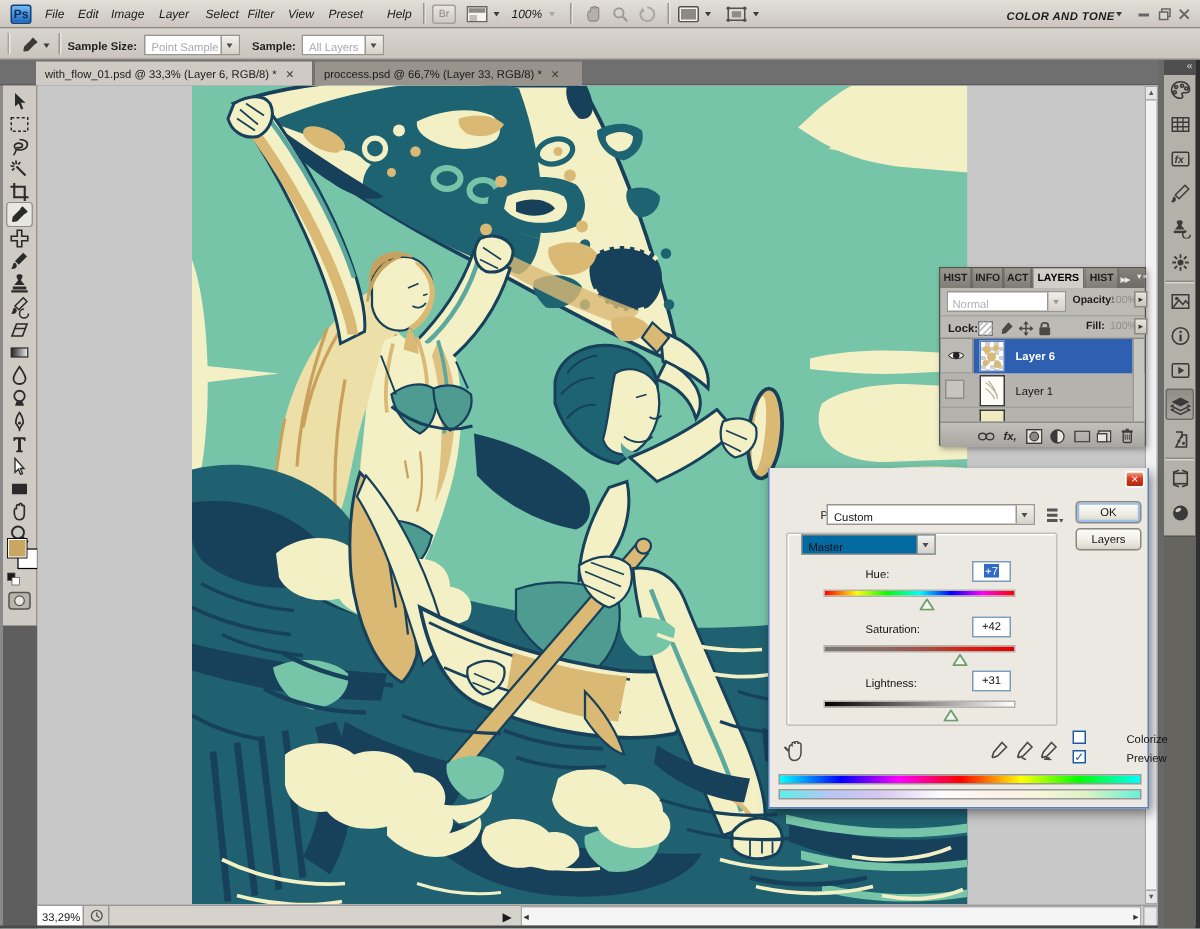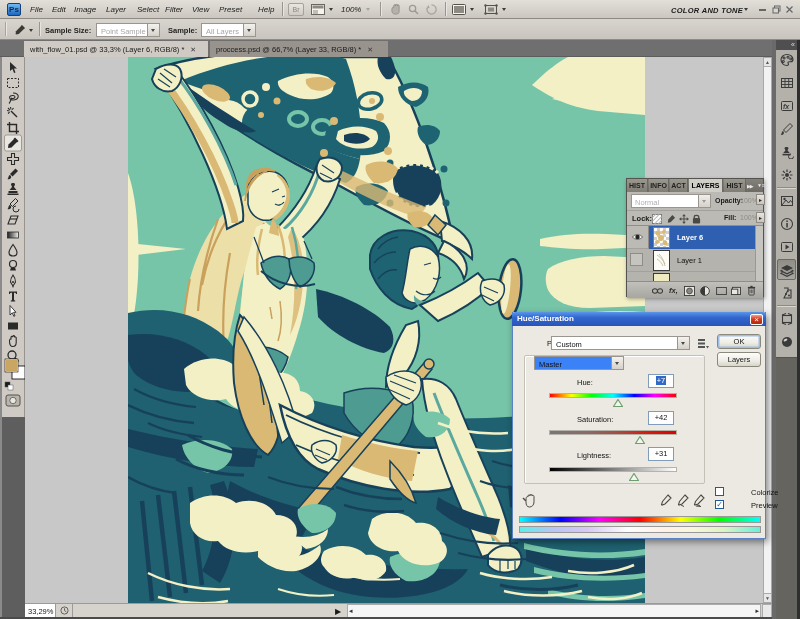--- a/index.html
+++ b/index.html
@@ -560,34 +560,33 @@
       <svg class="abs" style="left:120px;top:3px" width="9" height="11" viewBox="0 0 10 12">
           <rect x="2" y="3" width="6" height="8" rx="1" fill="#b8b6b0" stroke="#3a3a3a"></rect>
           <rect x="1" y="2" width="8" height="1.6" fill="#3a3a3a"></rect>
           <rect x="3.8" y="0.8" width="2.4" height="1.4" fill="#3a3a3a"></rect>
           <path d="M3.5 5 L3.5 9 M5 5 L5 9 M6.5 5 L6.5 9" stroke="#3a3a3a" stroke-width="0.7"></path>
         </svg>
     </div>
   </div>
 
   <div class="abs" id="dialog">
-    <div id="dlgtitle">Hue/Saturation</div>
     <div style="position:absolute;right:2px;top:2px;width:13px;height:11px;background:linear-gradient(#F2A088,#D43A1E 45%,#B02A10);border:1px solid #fff;border-radius:2px;color:#fff;font-size:8px;line-height:9px;text-align:center;">×</div>
     <span class="dlbl" style="left:10px;top:27px;">Preset:</span>
     <div class="combo" style="left:38px;top:24px;width:139px;background:#fff;color:#111;">Custom<div class="cbtn"></div></div>
     <svg class="abs" style="left:184px;top:26px" width="12" height="12" viewBox="0 0 12 12">
         <rect x="1" y="1" width="7" height="2" fill="#555"></rect>
         <rect x="1" y="4.5" width="7" height="2" fill="#555"></rect>
         <rect x="1" y="8" width="7" height="2" fill="#555"></rect>
         <path d="M9 8 L12 8 L10.5 10.5 Z" fill="#555"></path>
       </svg>
     <div class="xpbtn" style="left:204px;top:22px;box-shadow:inset 0 0 0 1.5px #9DBEE8;">OK</div>
     <div class="xpbtn" style="left:204px;top:40px;">Layers</div>
     <fieldset style="position:absolute;left:11px;top:43px;width:181px;height:129px;border:1px solid #c3c0b8;border-radius:2px;box-shadow:inset 1px 1px 0 #fff;"></fieldset>
-    <div class="combo" style="left:21px;top:44px;width:90px;background:#3b82f6;color:#111;">Master<div class="cbtn"></div></div>
+    <div class="combo" style="left:21px;top:44px;width:90px;background:#0369a1;color:#111;">Master<div class="cbtn"></div></div>
     <span class="dlbl" style="left:40px;top:66px;">Hue:</span>
     <div class="vbox" style="left:135px;top:62px;"><span style="background:#316AC5;color:#fff;padding:0 1px;">+7</span></div>
     <div class="slider" style="left:36px;top:81px;background:linear-gradient(90deg,#f00,#ff0 17%,#0f0 33%,#0ff 50%,#00f 67%,#f0f 83%,#f00);"></div>
     <svg class="abs" style="left:100px;top:87px" width="10" height="8" viewBox="0 0 10 8">
         <path d="M5 0.5 L9.5 7.5 L0.5 7.5 Z" fill="#F2F6EE" stroke="#6E9E6E" stroke-width="1.2"></path>
       </svg>
     <span class="dlbl" style="left:40px;top:103px;">Saturation:</span>
     <div class="vbox" style="left:135px;top:99px;">+42</div>
     <div class="slider" style="left:36px;top:118px;background:linear-gradient(90deg,#777,#8a6a68 30%,#a84a42 55%,#d41e14 75%,#e00000);"></div>
     <svg class="abs" style="left:122px;top:124px" width="10" height="8" viewBox="0 0 10 8">

